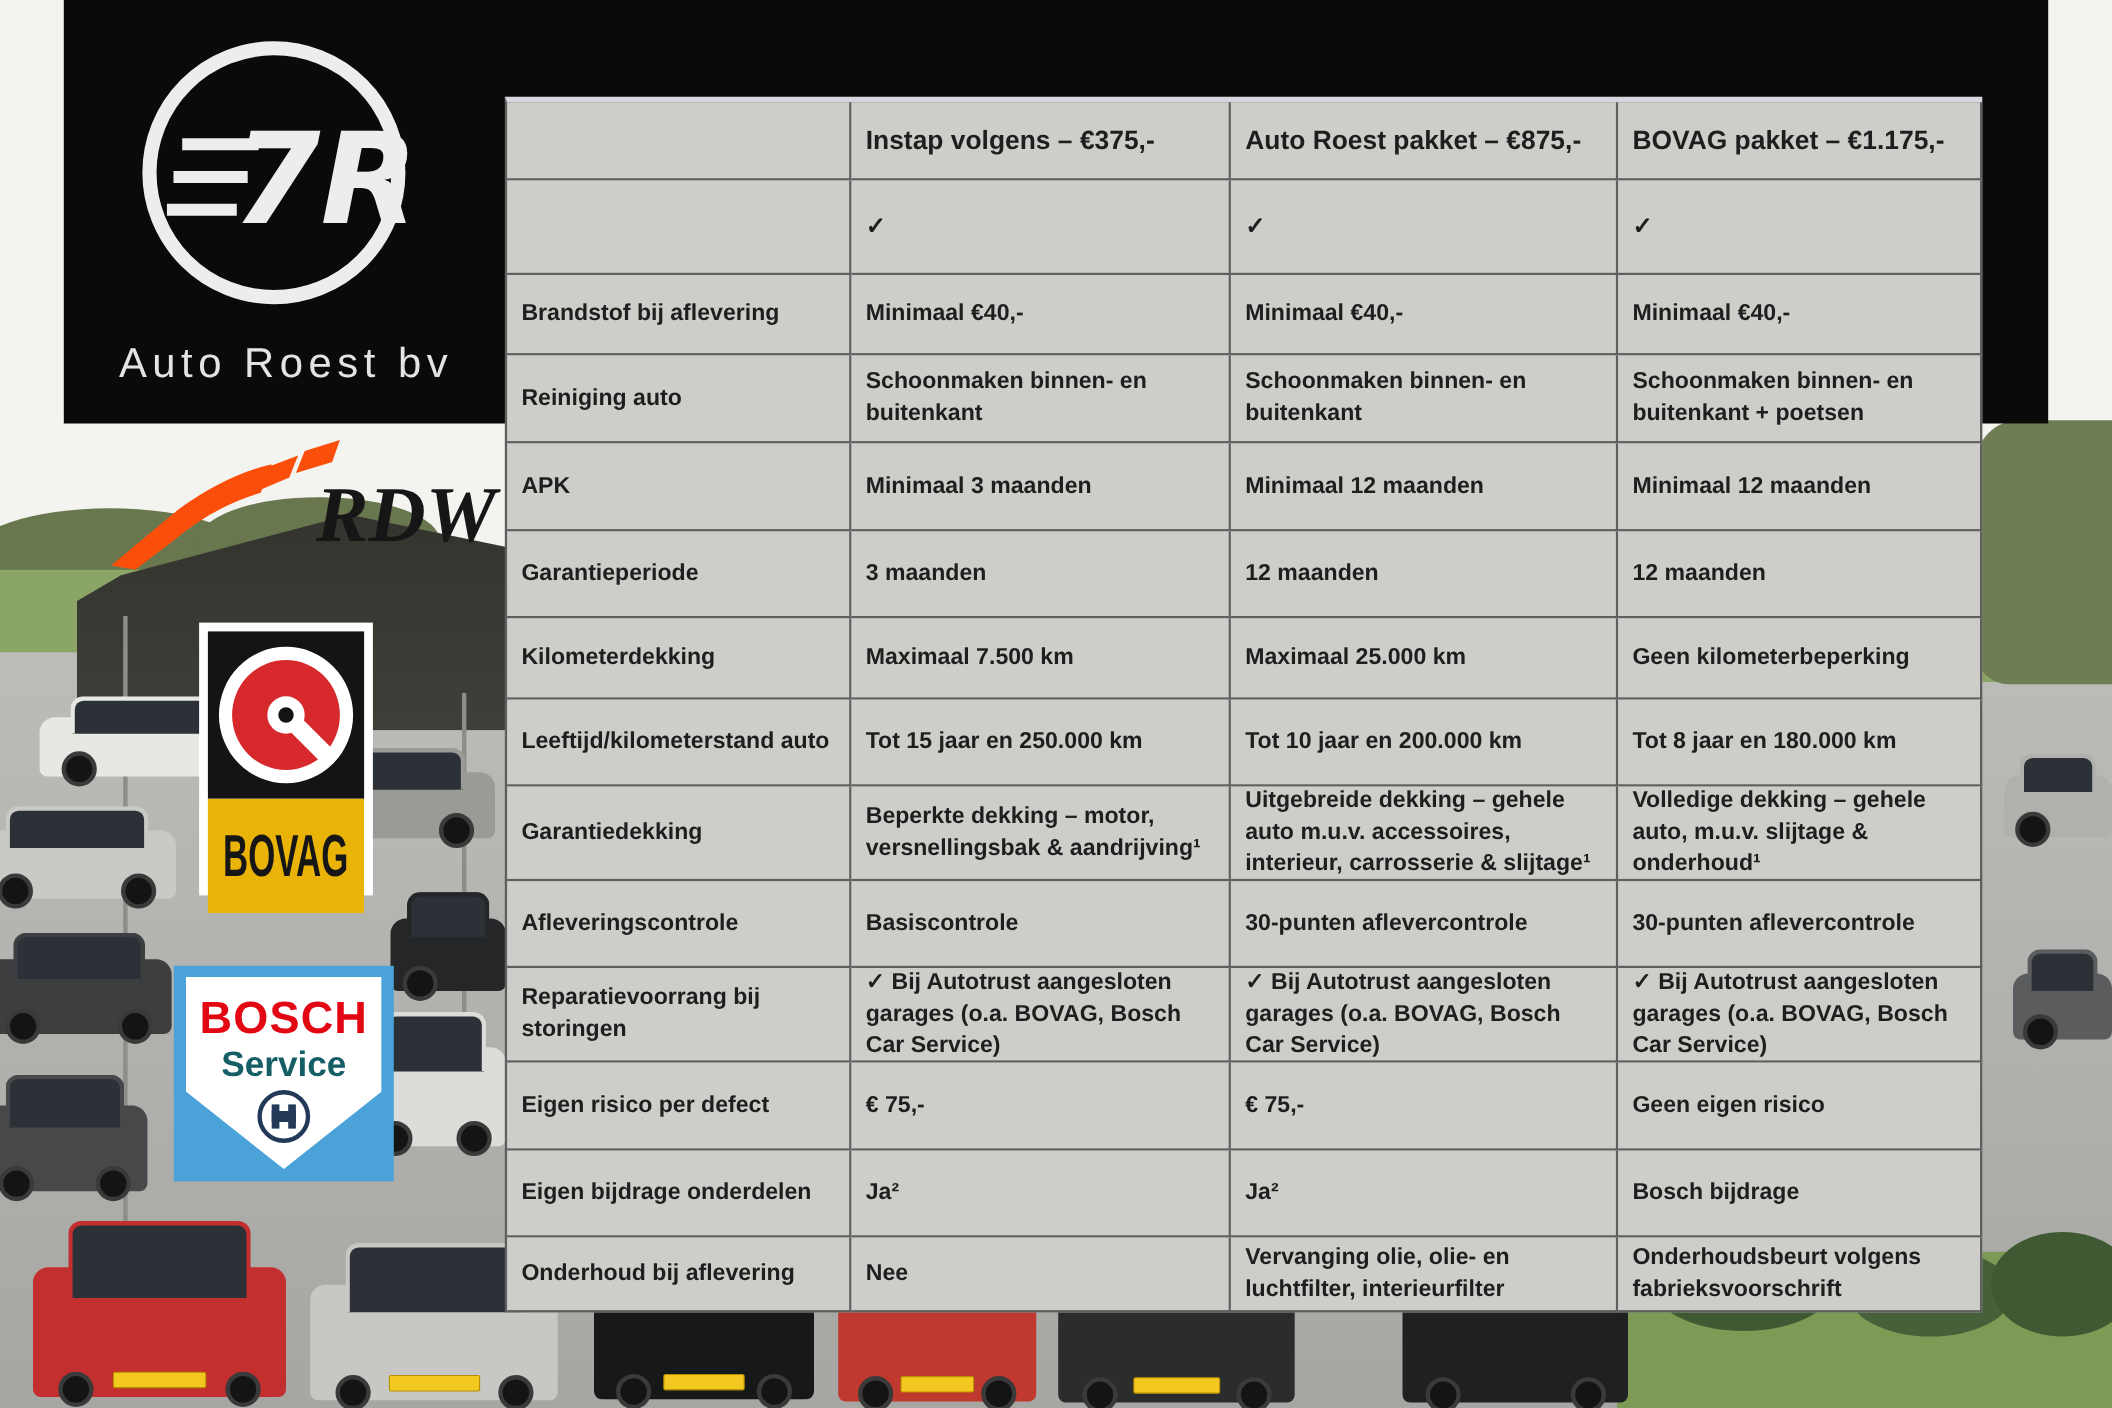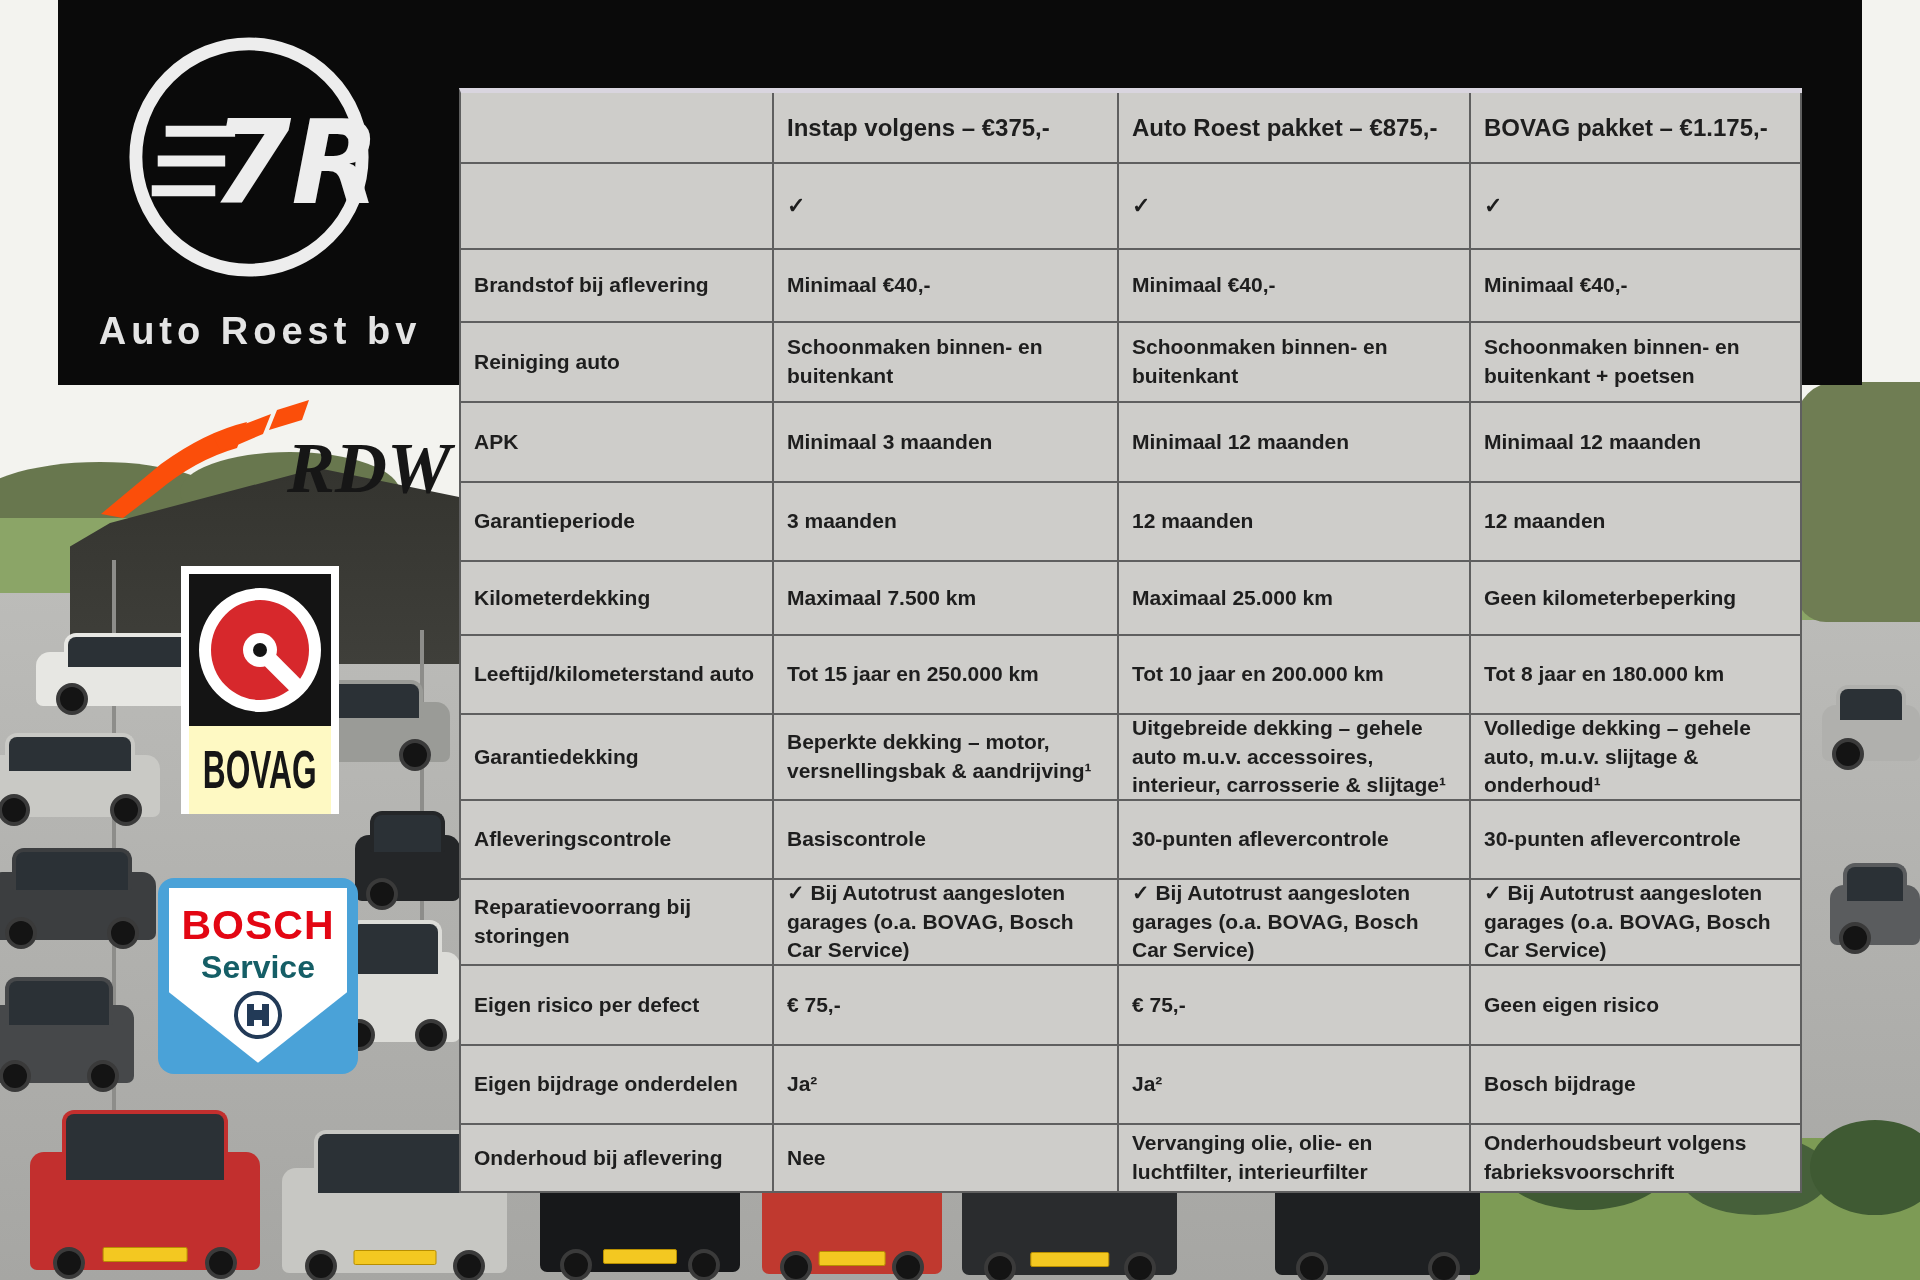--- a/index.html
+++ b/index.html
@@ -28,21 +28,21 @@
   .car .w{position:absolute;bottom:-9px;width:24px;height:24px;background:#141414;
           border:4px solid #3a3a3a;border-radius:50%;}
   .car .w1{left:10%;} .car .w2{right:10%;}
   .car .plate{position:absolute;left:50%;transform:translateX(-50%);bottom:8px;
               width:36%;height:13px;background:#f3c821;border-radius:2px;border:1px solid #b78e00;}
 
   
   .band{position:absolute;left:58px;top:0;width:1804px;height:385px;background:#0a0a0a;z-index:2;}
   .brand-logo{position:absolute;left:120px;top:28px;z-index:3;}
   .brand-name{position:absolute;left:70px;top:310px;width:380px;text-align:center;z-index:3;
-              color:#e4e4e4;font-weight:700;font-size:38px;letter-spacing:5px;}
+              color:#e4e4e4;font-weight:400;font-size:38px;letter-spacing:5px;}
 
   
   .pkg-table{position:absolute;left:459px;top:88px;width:1341px;height:1100px;z-index:3;
              display:grid;grid-template-columns:313px 345px 352px 331px;
              grid-template-rows:71px 86px 73px 80px 80px 79px 74px 79px 86px 79px 86px 80px 79px 68px;
              border-left:2px solid #5f5f5f;border-top:5px solid #d9d5df;
              background:#5f5f5f;}
   .cell{box-sizing:border-box;background:#cecdca;border-right:2px solid #5f5f5f;
         border-bottom:2px solid #5f5f5f;display:flex;align-items:center;
         padding:6px 14px 6px 13px;color:#1e1e1e;font-weight:700;
@@ -58,27 +58,27 @@
          background:#fff;padding:8px;box-sizing:border-box;}
   .bovag-mark{position:relative;background:#141414;height:152px;}
   .bovag-disc{position:absolute;left:10px;right:10px;top:14px;bottom:14px;border-radius:50%;
               background:#d7282c;border:12px solid #fff;box-sizing:border-box;}
   .bovag-bar{position:absolute;left:calc(50% - 8px);top:50%;width:16px;height:56px;background:#fff;
              transform-origin:50% 0;transform:rotate(-45deg);}
   .bovag-hub{position:absolute;left:calc(50% - 17px);top:calc(50% - 17px);width:34px;height:34px;
              background:#fff;border-radius:50%;}
   .bovag-hub i{position:absolute;left:10px;top:10px;width:14px;height:14px;background:#141414;
                border-radius:50%;}
-  .bovag-yellow{background:#fef9c3;height:88px;display:flex;align-items:center;justify-content:center;}
+  .bovag-yellow{background:#eab308;height:104px;display:flex;align-items:center;justify-content:center;}
   .bovag-yellow span{font-weight:700;font-size:36px;color:#161616;
                      transform:scale(0.88,1.5);letter-spacing:0;}
 
   
   .bosch{position:absolute;left:158px;top:878px;width:200px;height:196px;z-index:4;
-         background:#4aa2d8;border-radius:16px;overflow:hidden;}
+         background:#4aa2d8;border-radius:0;overflow:hidden;}
   .bosch-white{position:absolute;left:11px;right:11px;top:10px;bottom:0;background:#fff;
                clip-path:polygon(0 0,100% 0,100% 56%,50% 94%,0 56%);
                text-align:center;}
   .bosch-white .l1{margin-top:14px;font-weight:700;font-size:41px;letter-spacing:1px;color:#e30613;}
   .bosch-white .l2{margin-top:0;font-weight:700;font-size:32px;color:#155e66;}
   .bosch-sym{margin-top:2px;}
 </style>
 </head>
 <body>
 

